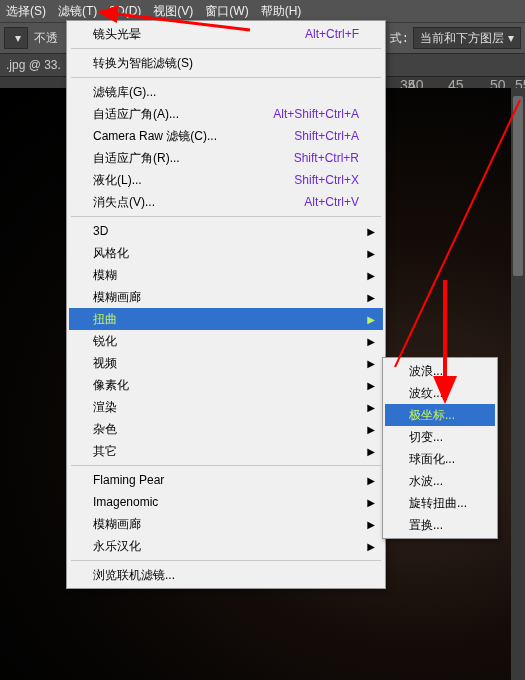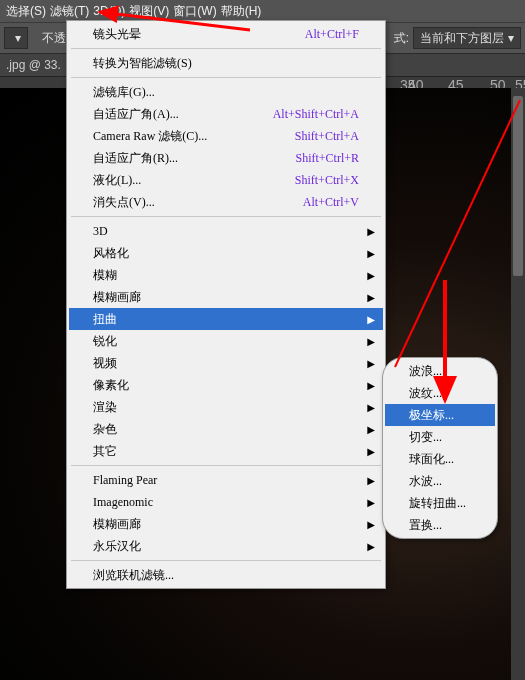--- a/index.html
+++ b/index.html
@@ -1,36 +1,36 @@
 <!DOCTYPE html>
 <html><head>
 <meta charset="utf-8">
 <style>
   html,body{margin:0;padding:0;height:100%;font-family:"Microsoft YaHei",Arial,sans-serif;font-size:12px;background:#000;color:#ddd;overflow:hidden;}
   .app{position:relative;width:525px;height:680px;background:#1a1a1a;}
-  .menubar{display:flex;align-items:center;gap:4px;padding:2px 6px;height:18px;background:#535353;color:#eee;}
+  .menubar{display:flex;align-items:center;gap:12px;padding:2px 6px;height:18px;background:#535353;color:#eee;}
   .menubar .mitem{cursor:default;}
   .toolbar{display:flex;align-items:center;height:30px;background:#535353;border-top:1px solid #3a3a3a;border-bottom:1px solid #2a2a2a;color:#ddd;padding:0 4px;gap:4px;}
   .toolbar .dd{display:flex;align-items:center;padding:1px 6px;background:#3d3d3d;border:1px solid #2a2a2a;height:18px;}
   .toolbar .dd .ar{margin-left:4px;}
-  .toolbar .lbl{margin-left:10px;}
+  .toolbar .lbl{margin-left:2px;font-family:Liberation Mono, monospace;}
   .tabbar{display:flex;align-items:center;height:22px;background:#424242;color:#ccc;padding:0 6px;border-bottom:1px solid #222;}
   .ruler{height:16px;background:#3a3a3a;border-bottom:1px solid #222;position:relative;}
   .ruler .tick{position:absolute;top:0;color:#aaa;font-size:14px;}
   .canvas{position:absolute;top:88px;left:0;right:0;bottom:0;background:radial-gradient(ellipse at 80% 60%,#35271c 0%,#140c09 40%,#050403 70%,#000 100%);}
   .scroll-v{position:absolute;right:0;top:88px;bottom:0;width:14px;background:#3a3a3a;}
   .scroll-v .thumb{position:absolute;left:2px;right:2px;top:8px;height:180px;background:#6a6a6a;border-radius:2px;}
 
   .menu{position:absolute;background:#f0f0f0;color:#000;border:1px solid #9a9a9a;box-shadow:2px 2px 5px rgba(0,0,0,.4);padding:2px;font-size:12px;}
-  .menu .row{display:flex;align-items:center;height:22px;padding:0 24px 0 24px;position:relative;white-space:nowrap;font-family:Liberation Serif, serif;}
-  .menu .row.hover{background:#2f71cd;color:#ffffff;}
+  .menu .row{display:flex;align-items:center;height:22px;padding:0 24px 0 24px;position:relative;white-space:nowrap;}
+  .menu .row.hover{background:#2f71cd;color:#bef264;}
   .menu .row .sc{margin-left:auto;padding-left:24px;color:#6d28d9;}
   .menu .row .sub{position:absolute;right:8px;font-size:10px;}
   .menu .sep{height:1px;margin:3px 2px;background:#c8c8c8;}
-  #submenu{min-width:110px;border-radius:21px;}
+  #submenu{min-width:110px;}
 
   svg.arrows{position:absolute;top:0;left:0;pointer-events:none;}
 </style>
 </head>
 <body>
 
 <div class="app">
 
   <div class="menubar">
     <span class="mitem">选择(S)</span>

